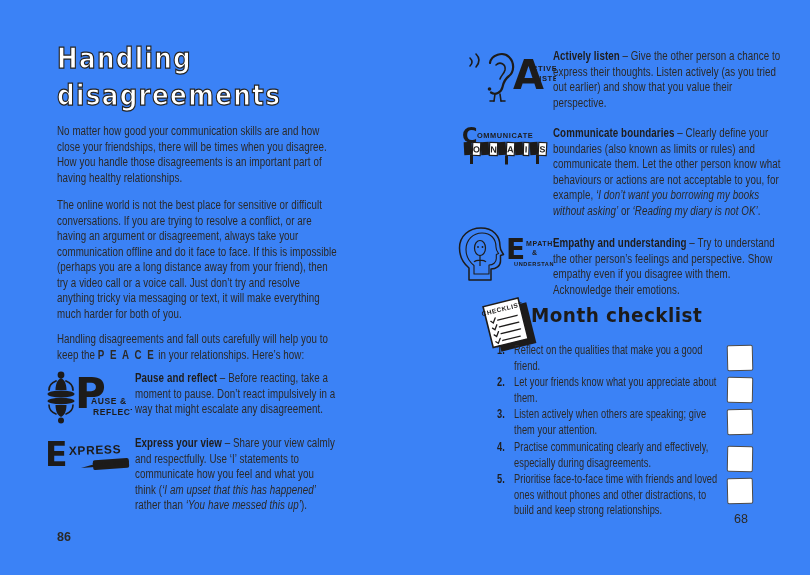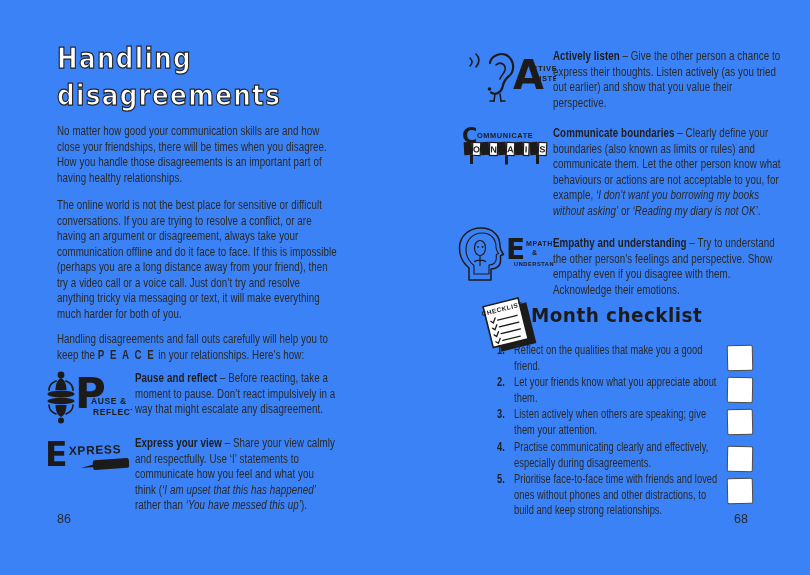--- a/index.html
+++ b/index.html
@@ -99,21 +99,21 @@
         <path d="M36 30 L50 26 L54 24 L62 22 L54 29 L50 29 Z" fill="#1d1b1a"></path>
         <rect x="48" y="21" width="36" height="10" rx="2" fill="#1d1b1a" transform="rotate(-4 66 26)"></rect>
         <text x="66" y="28" font-size="5.6" fill="#ffffff" text-anchor="middle" class="cap" transform="rotate(-4 66 26)">YOUR VIEW</text>
       </g>
     </svg>
 
     <div class="bt" style="left:135px;top:436px;width:258px;">
       <b>Express your view</b><span> – Share your view calmly and respectfully. Use ‘I’ statements to communicate how you feel and what you think (</span><i>‘I am upset that this has happened’</i><span> rather than </span><i>‘You have messed this up’</i><span>).</span>
     </div>
 
-    <div class="pagenum" style="left:57px;top:512px;">86</div>
+    <div class="pagenum" style="left:57px;top:530px;font-weight:bold;">86</div>
   </div>
 
   <div>
 
     <svg class="icon" style="left:466px;top:48px;" width="90" height="62" viewBox="0 0 90 62">
       <g stroke="#1d1b1a" fill="none" stroke-linecap="round">
         <path d="M10 6 q6 6 0 13" stroke-width="1.6"></path>
         <path d="M4 10 q4 4 0 8" stroke-width="1.6"></path>
         <path d="M24 15 C25 7 37 3 43 9 C49 15 48 24 43 28 C39 31 37.5 34 36.5 39 C35.5 44.5 29 47.5 25 44.5" stroke-width="2.2"></path>
         <path d="M30 17 C34 13 40 16 39 22 C38 26 35 27.5 34 31" stroke-width="1.6"></path>

